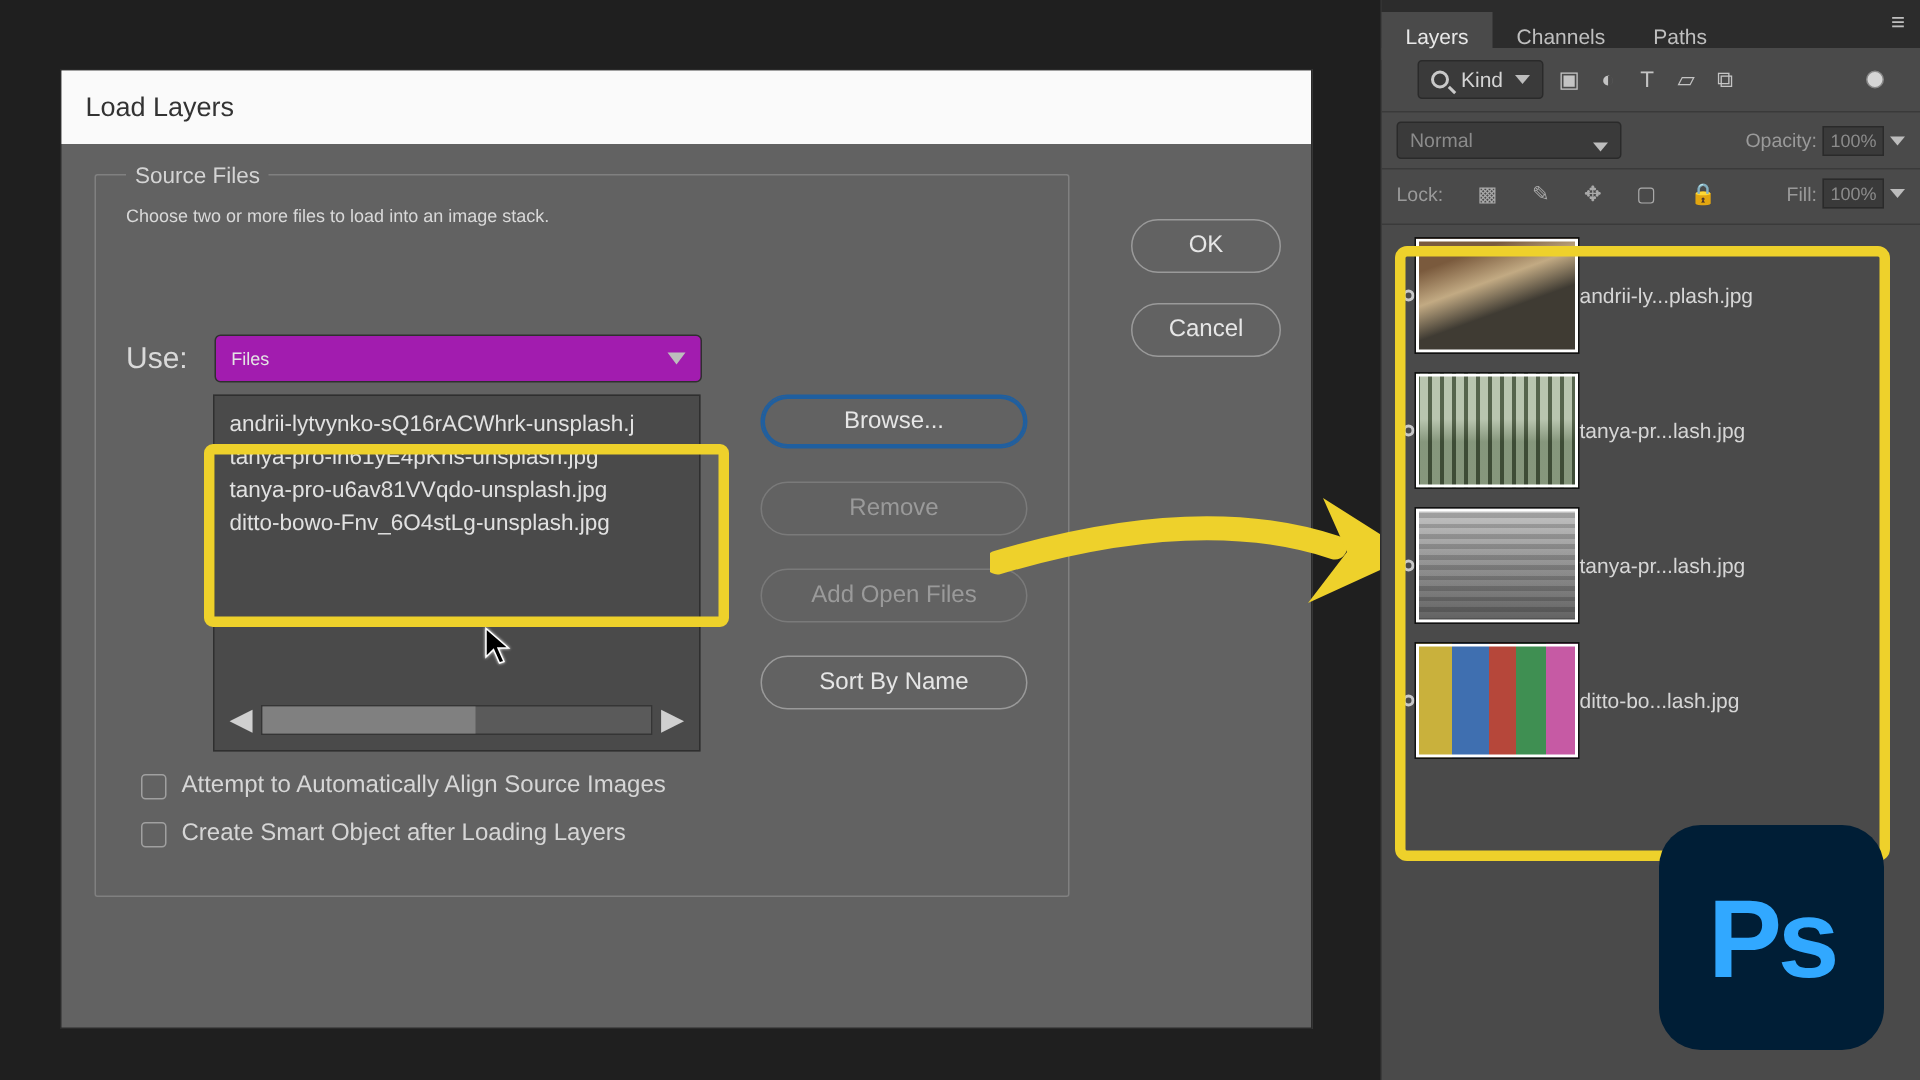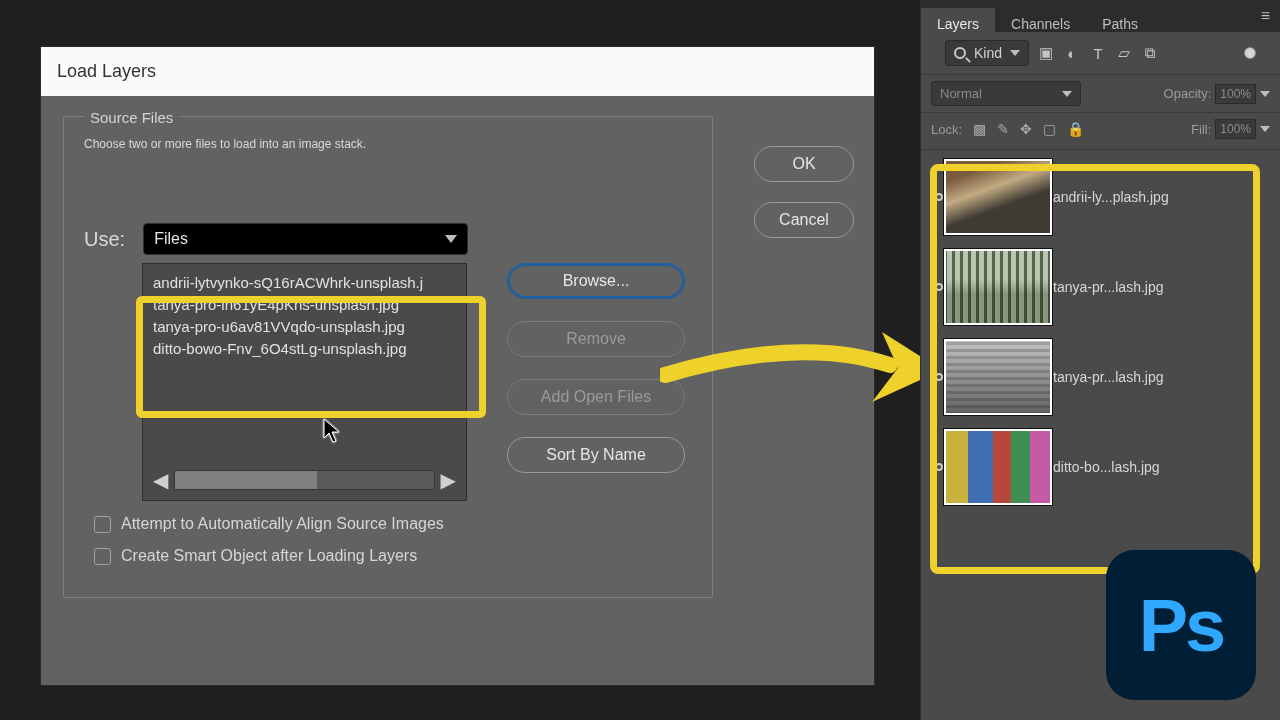--- a/index.html
+++ b/index.html
@@ -18,23 +18,23 @@
   .fieldset {
     border: 1px solid #808080; border-radius: 2px;
     padding: 14px 20px 32px 20px; width: 650px; color: #d9d9d9;
   }
   .fieldset-legend { position: relative; top: -22px; background: #626262; padding: 0 6px; font-size: 15px; color: #d4d4d4; display: inline-block; }
   .fieldset-desc { margin-top: -12px; font-size: 12px; }
 
   .row-use { display:flex; align-items:center; gap:18px; margin-top:72px; }
   .row-use label { font-size: 20px; }
   .select {
-    background:#000000; border:1px solid #2f2f2f; color:#e4e4e4;
+    background:#a21caf; border:1px solid #2f2f2f; color:#e4e4e4;
     width:325px; height:32px; display:flex; align-items:center; justify-content:space-between;
-    padding:0 10px; font-size:16px; border-radius:4px;
+    padding:0 10px; font-size:12px; border-radius:4px;
   }
   .chev { width:0;height:0;border-left:6px solid transparent;border-right:6px solid transparent;border-top:8px solid #bdbdbd; }
 
   .file-area { display:flex; gap:40px; margin-top:8px; margin-left:58px; }
   .listbox {
     width:325px; height:238px; background:#4a4a4a; border:1px solid #2f2f2f;
     position:relative; color:#e1e1e1; font-size:15px; padding:8px 10px;
     display:flex; flex-direction:column;
   }
   .file-lines { line-height:22px; }
@@ -81,25 +81,25 @@
     display:flex; align-items:center; gap:8px; background:#3a3a3a; border:1px solid #2a2a2a;
     border-radius:3px; padding:4px 8px; color:#d4d4d4; font-size:14px;
   }
   .mag { width:12px;height:12px;border:2px solid #c9c9c9;border-radius:50%; position:relative; }
   .mag::after { content:""; position:absolute; width:6px; height:2px; background:#c9c9c9; transform:rotate(45deg); left:9px; top:10px; }
   .chev-s { width:0;height:0;border-left:5px solid transparent;border-right:5px solid transparent;border-top:6px solid #bdbdbd; }
   .ficon { color:#c4c4c4; font-size:15px; width:18px; text-align:center; }
   .dot { width:12px;height:12px;border-radius:50%;background:#d6d6d6;border:1px solid #888; }
 
   .blend-row { display:flex; align-items:center; gap:6px; padding:6px 10px; color:#9a9a9a; font-size:13px; border-bottom:1px solid #3a3a3a; }
-  .sel-dis { background:#3a3a3a; border:1px solid #2a2a2a; border-radius:3px; padding:4px 8px; display:flex; align-items:center; gap:8px; color:#8b8b8b; }
+  .sel-dis { background:#3a3a3a; border:1px solid #2a2a2a; border-radius:3px; padding:4px 8px; display:flex; align-items:flex-end; gap:8px; color:#8b8b8b; }
   .opc-box { display:flex; align-items:center; gap:4px; margin-left:auto; }
   .numdis { background:#3a3a3a; border:1px solid #2a2a2a; padding:2px 4px; color:#8b8b8b; font-size:12px; }
 
-  .lock-row { display:flex; align-items:center; gap:11px; padding:6px 10px 10px; color:#9a9a9a; font-size:13px; border-bottom:1px solid #3a3a3a; }
+  .lock-row { display:flex; align-items:center; gap:23px; padding:6px 10px 10px; color:#9a9a9a; font-size:13px; border-bottom:1px solid #3a3a3a; }
   .lock-row .fill { margin-left:auto; display:flex; align-items:center; gap:4px;}
   .licon { font-size:14px; color:#a9a9a9; }
 
   .layers-list { padding:6px 6px 0 4px; display:flex; flex-direction:column; gap:8px; }
   .layer { display:flex; align-items:center; padding:2px 6px; }
   .eye { width:8px;height:8px;border:2px solid #c8c8c8;border-radius:50%; margin-left:4px;}
   .thumb { width:110px; height:78px; background:#888; border:1px solid #111; box-shadow:inset 0 0 0 2px #fff; display:block; }
   .lname { color:#d6d6d6; font-size:14px; }
 
   

